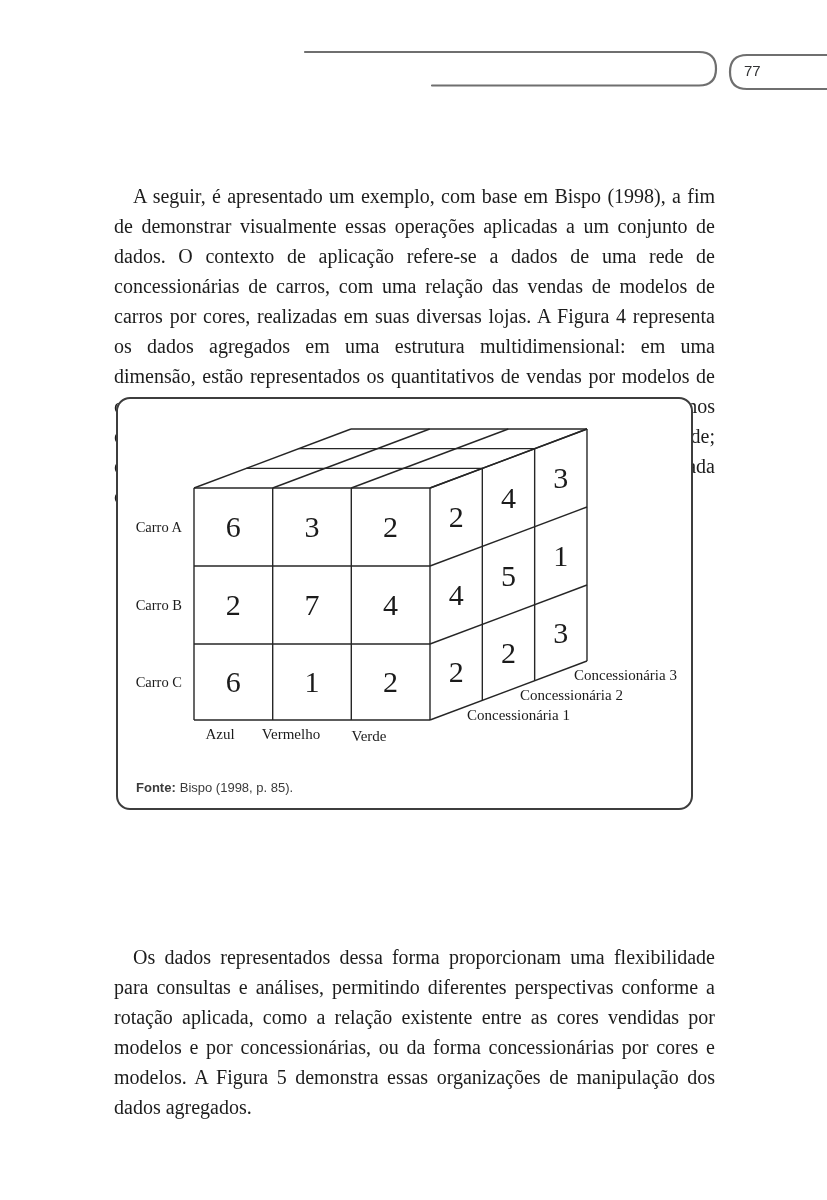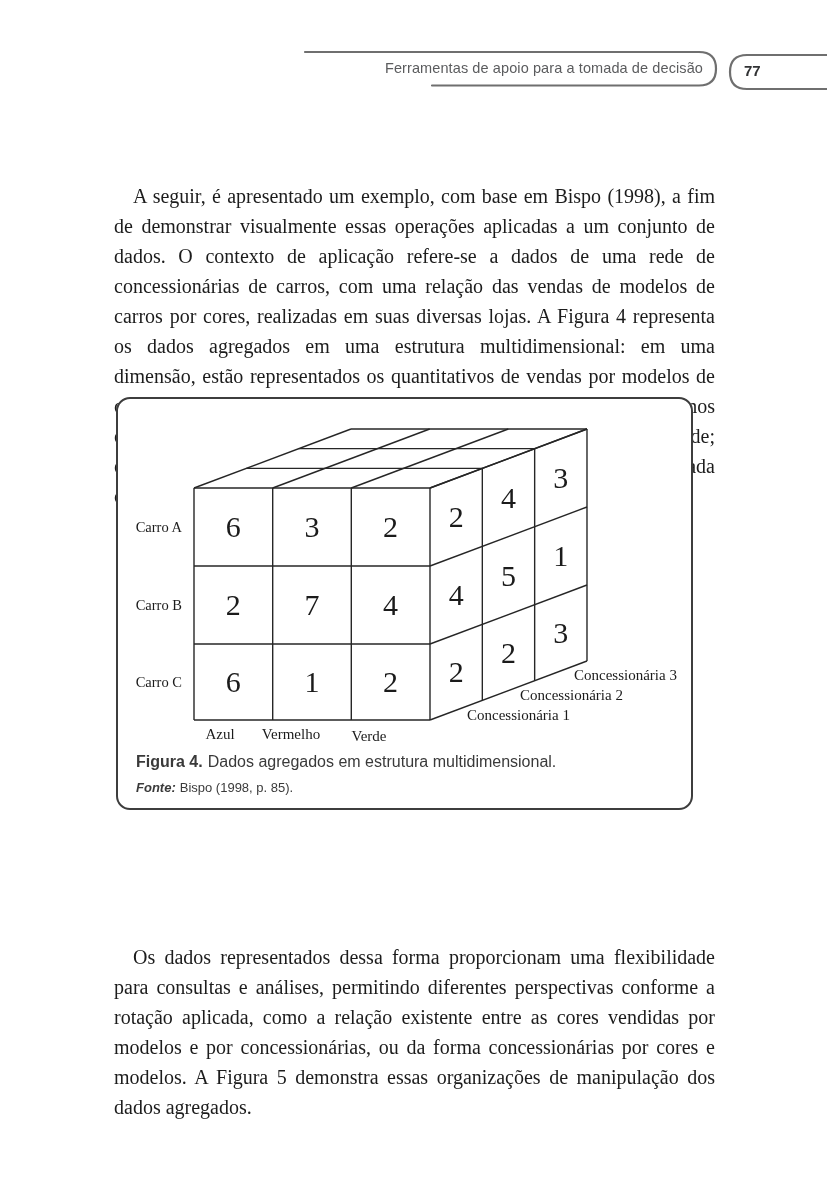--- a/index.html
+++ b/index.html
@@ -24,21 +24,21 @@
     white-space: nowrap;
   }
   .page-number {
     position: absolute;
     top: 62px;
     left: 744px;
     width: 32px;
     text-align: left;
     font-family: "Liberation Sans", sans-serif;
     font-size: 15px;
-    font-weight: bold;
+    font-weight: normal;
     color: #313234;
   }
   
   .para {
     position: absolute;
     left: 114px;
     width: 601px;
     font-size: 20px;
     line-height: 30px;
     color: #1c1c1c;
@@ -74,32 +74,31 @@
   .fig-caption .cap-label { font-weight: bold; margin-right: 5px; }
   .fig-source {
     position: absolute;
     left: 18px;
     top: 381px;
     font-family: "Liberation Sans", sans-serif;
     font-size: 13px;
     color: #3a3a3a;
     white-space: nowrap;
   }
-  .fig-source .src-label { font-weight: bold; font-style: italic; margin-right: 4px; }
+  .fig-source .src-label { font-weight: bold; margin-right: 4px; }
 </style>
 </head>
 <body>
 
 <div class="page">
 
   <svg class="header-svg" viewBox="0 0 827 120">
     <path d="M 305,52 H 699 Q 716,52 716,68.75 Q 716,85.5 699,85.5 H 432" fill="none" stroke="#6f6f6f" stroke-width="2.2" stroke-linecap="round"></path>
     <path d="M 827,55 H 747 Q 730,55 730,72 Q 730,89 747,89 H 827" fill="none" stroke="#6f6f6f" stroke-width="2.2" stroke-linecap="round"></path>
   </svg>
-  <div class="running-title">Ferramentas de apoio para a tomada de decisão</div>
   <div class="page-number">77</div>
 
   <div class="para para-1">A seguir, é apresentado um exemplo, com base em Bispo (1998), a fim de demonstrar visualmente essas operações aplicadas a um conjunto de dados. O contexto de aplicação refere-se a dados de uma rede de concessionárias de carros, com uma relação das vendas de modelos de carros por cores, realizadas em suas diversas lojas. A Figura 4 representa os dados agregados em uma estrutura multidimensional: em uma dimensão, estão representados os quantitativos de vendas por modelos de carros, por exemplo, carro A, carro B, carro C; em outra dimensão, temos os quantitativos de vendas por cores, como azul, vermelho, verde; enquanto em outra, temos os quantitativos de vendas de carros por cada concessionária, relacionados também por cores e modelos.</div>
 
   <div class="figure-box">
     <svg id="cube-svg" class="cube-svg" viewBox="0 0 572 408">
         <line x1="76" y1="89" x2="76" y2="321" stroke="#262626" stroke-width="1.4"></line>
         <line x1="154.7" y1="89" x2="154.7" y2="321" stroke="#262626" stroke-width="1.4"></line>
         <line x1="233.3" y1="89" x2="233.3" y2="321" stroke="#262626" stroke-width="1.4"></line>
         <line x1="312" y1="89" x2="312" y2="321" stroke="#262626" stroke-width="1.4"></line>
@@ -142,23 +141,20 @@
         <text x="64" y="132.93" font-size="14.5" text-anchor="end">Carro A</text>
         <text x="64" y="210.93" font-size="14.5" text-anchor="end">Carro B</text>
         <text x="64" y="287.93" font-size="14.5" text-anchor="end">Carro C</text>
         <text x="102" y="340.1" font-size="15" text-anchor="middle">Azul</text>
         <text x="173" y="340.1" font-size="15" text-anchor="middle">Vermelho</text>
         <text x="251" y="342.1" font-size="15" text-anchor="middle">Verde</text>
         <text x="349" y="321.1" font-size="15" text-anchor="start">Concessionária 1</text>
         <text x="402" y="301.1" font-size="15" text-anchor="start">Concessionária 2</text>
         <text x="456" y="281.1" font-size="15" text-anchor="start">Concessionária 3</text>
       </svg>
-    <div class="fig-caption">
-      <span class="cap-label">Figura 4.</span><span>Dados agregados em estrutura multidimensional.</span>
-    </div>
     <div class="fig-source">
       <span class="src-label">Fonte:</span><span>Bispo (1998, p. 85).</span>
     </div>
   </div>
 
   <div class="para para-2">Os dados representados dessa forma proporcionam uma flexibilidade para consultas e análises, permitindo diferentes perspectivas conforme a rotação aplicada, como a relação existente entre as cores vendidas por modelos e por concessionárias, ou da forma concessionárias por cores e modelos. A Figura 5 demonstra essas organizações de manipulação dos dados agregados.</div>
 
 </div>
 
 </body></html>

